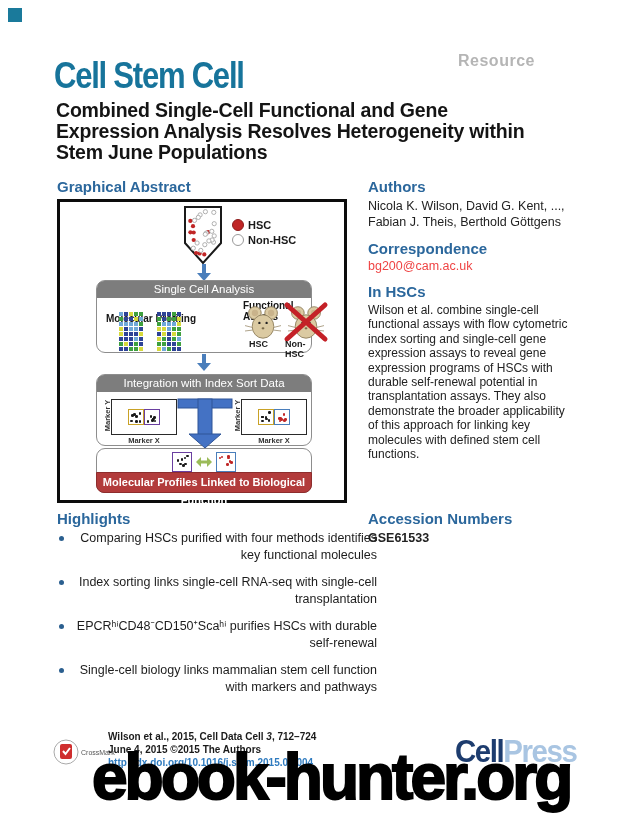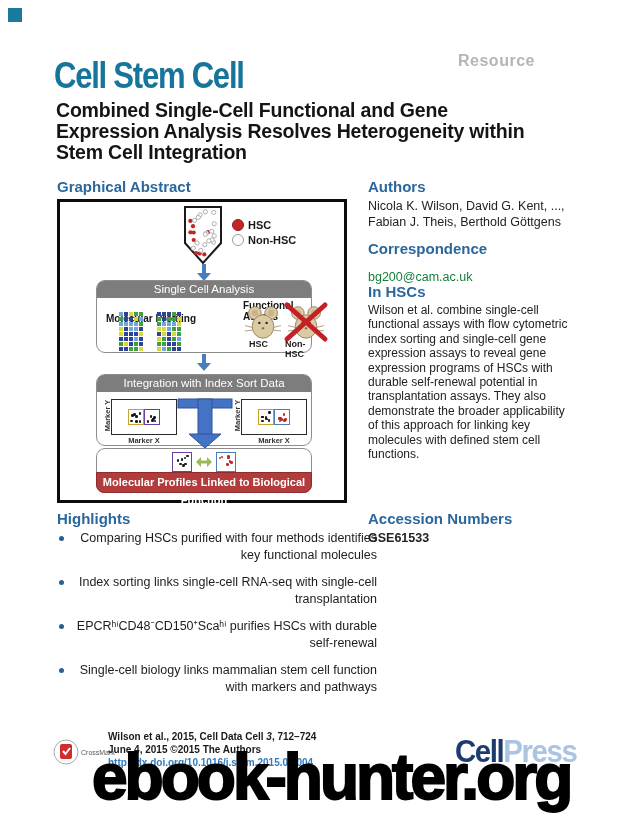--- a/index.html
+++ b/index.html
@@ -49,21 +49,21 @@
 
   .banner{position:absolute;left:-1px;right:-1px;bottom:-1px;height:19px;background:#b23b3b;border:1px solid #8e2d2d;
           border-radius:0 0 8px 8px;color:#fff;font-size:11px;font-weight:700;text-align:center;line-height:18px;}
   .p3-row{position:absolute;left:0;right:0;top:3px;display:flex;justify-content:center;align-items:center;gap:4px;}
 
   
   .rcol{left:368px;width:208px;}
   .authors-h{top:178px;}
   .authors-t{top:199px;font-size:12.5px;line-height:15.5px;color:#222;}
   .corr-h{top:240px;}
-  .corr-t{top:270px;font-size:12.5px;color:#15803d;}
+  .corr-t{top:259px;font-size:12.5px;color:#ef4444;}
   .brief-h{top:283px;}
   .brief-t{top:303px;font-size:12px;line-height:14.4px;color:#222;}
 
   
   .hl-h{left:57px;top:510px;}
   .hl-list{left:57px;top:530px;width:320px;text-align:right;}
   .hl-item{display:flex;margin-bottom:10px;}
   .hl-bullet{flex:0 0 5px;width:5px;height:5px;border-radius:50%;background:#2b5f8f;margin:6px 12px 0 2px;}
   .hl-text{font-size:12.5px;line-height:17px;color:#1c1c1c;}
   .acc-h{top:510px;}
@@ -84,21 +84,21 @@
 </head>
 <body>
 
 <div class="abs corner-square"></div>
 <div class="abs resource">Resource</div>
 <div class="abs logo">Cell Stem Cell</div>
 
 <div class="abs title">
   <div>Combined Single-Cell Functional and Gene</div>
   <div>Expression Analysis Resolves Heterogeneity within</div>
-  <div>Stem Cell Integration</div>
+  <div>Stem June Populations</div>
 </div>
 
 <div class="abs sec-h ga-h">Graphical Abstract</div>
 
 <div class="abs ga-box">
 
   <svg id="funnel-svg" class="abs" style="left:124px;top:4px;" width="38" height="60" viewBox="0 0 38 60">
     <polygon points="1,1 37,1 37,37 19,57 1,37" fill="#fff" stroke="#1a1a1a" stroke-width="2"></polygon>
   <circle cx="15.6" cy="47.5" r="2.1" fill="#c02626"></circle>
       <circle cx="20.8" cy="38.7" r="2.1" fill="#fff" stroke="#b0b0b0"></circle>

